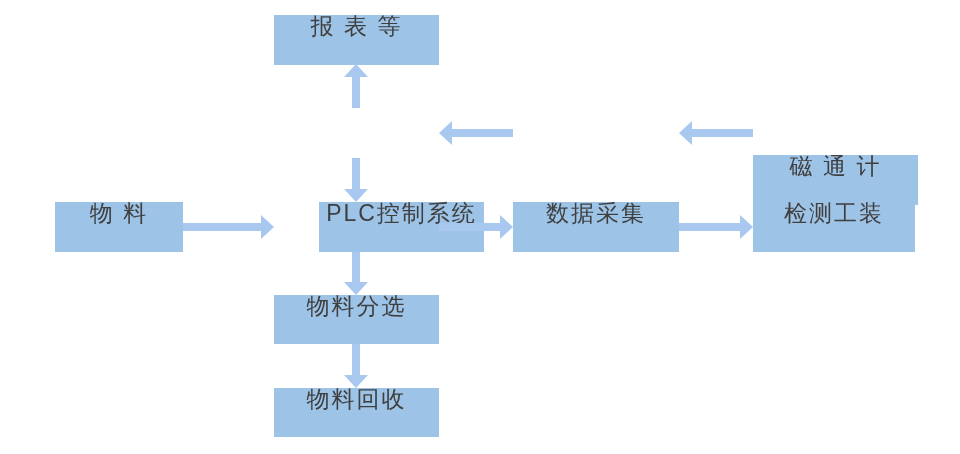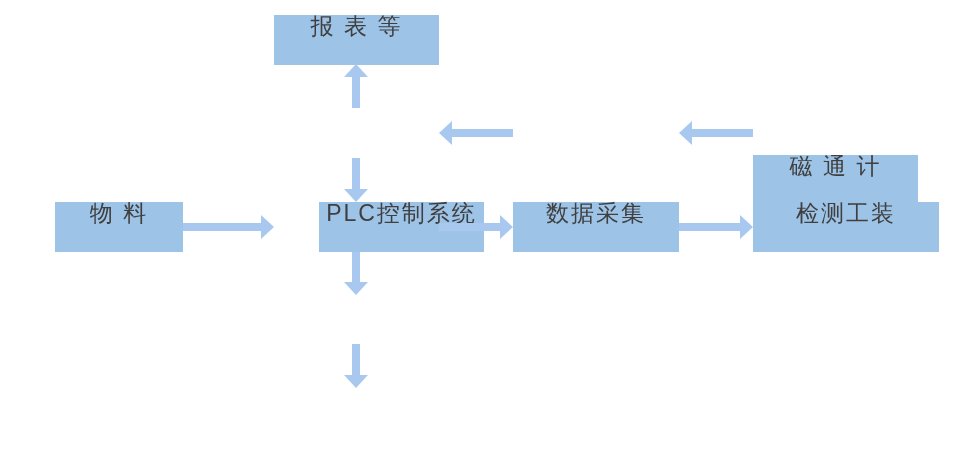--- a/index.html
+++ b/index.html
@@ -29,21 +29,21 @@
     line-height:1;
   }
   
   .n-report  {left:274px; top:15px;  width:165px; height:50px;}
   .n-host    {left:274px; top:108px; width:165px; height:50px;}
   .n-daq     {left:513px; top:108px; width:166px; height:50px;}
   .n-flux    {left:753px; top:108px; width:165px; height:50px;margin-top:47px;}
   .n-material{left:55px;  top:202px; width:128px; height:50px;}
   .n-plc     {left:274px; top:202px; width:165px; height:50px;margin-left:45px;}
   .n-feed    {left:513px; top:202px; width:166px; height:50px;}
-  .n-fixture {left:753px; top:202px; width:186px; height:50px;}
+  .n-fixture {left:753px; top:202px; width:162px; height:50px;}
   .n-sorting {left:274px; top:295px; width:165px; height:49px;}
   .n-recycle {left:274px; top:388px; width:165px; height:49px;}
 
   
   .shaft{position:absolute; background:var(--arrow);}
   .head{position:absolute; width:0; height:0;}
   .head-up   {border-left:12px solid transparent; border-right:12px solid transparent; border-bottom:13px solid var(--arrow);}
   .head-down {border-left:12px solid transparent; border-right:12px solid transparent; border-top:13px solid var(--arrow);}
   .head-left {border-top:12px solid transparent; border-bottom:12px solid transparent; border-right:13px solid var(--arrow);}
   .head-right{border-top:12px solid transparent; border-bottom:12px solid transparent; border-left:13px solid var(--arrow);}
@@ -88,20 +88,26 @@
   </div>
   <div class="node n-plc">
     <span>PLC控制系统</span>
   </div>
   <div class="node n-feed">
     <span>数据采集</span>
   </div>
   <div class="node n-fixture">
     <span>检测工装</span>
   </div>
+  <div class="node n-sorting">
+    <span>物料分选</span>
+  </div>
+  <div class="node n-recycle">
+    <span>物料回收</span>
+  </div>
 
   <div class="arrow a-host-report">
     <div class="shaft"></div>
     <div class="head head-up"></div>
   </div>
   <div class="arrow a-daq-host">
     <div class="shaft"></div>
     <div class="head head-left"></div>
   </div>
   <div class="arrow a-flux-daq">

